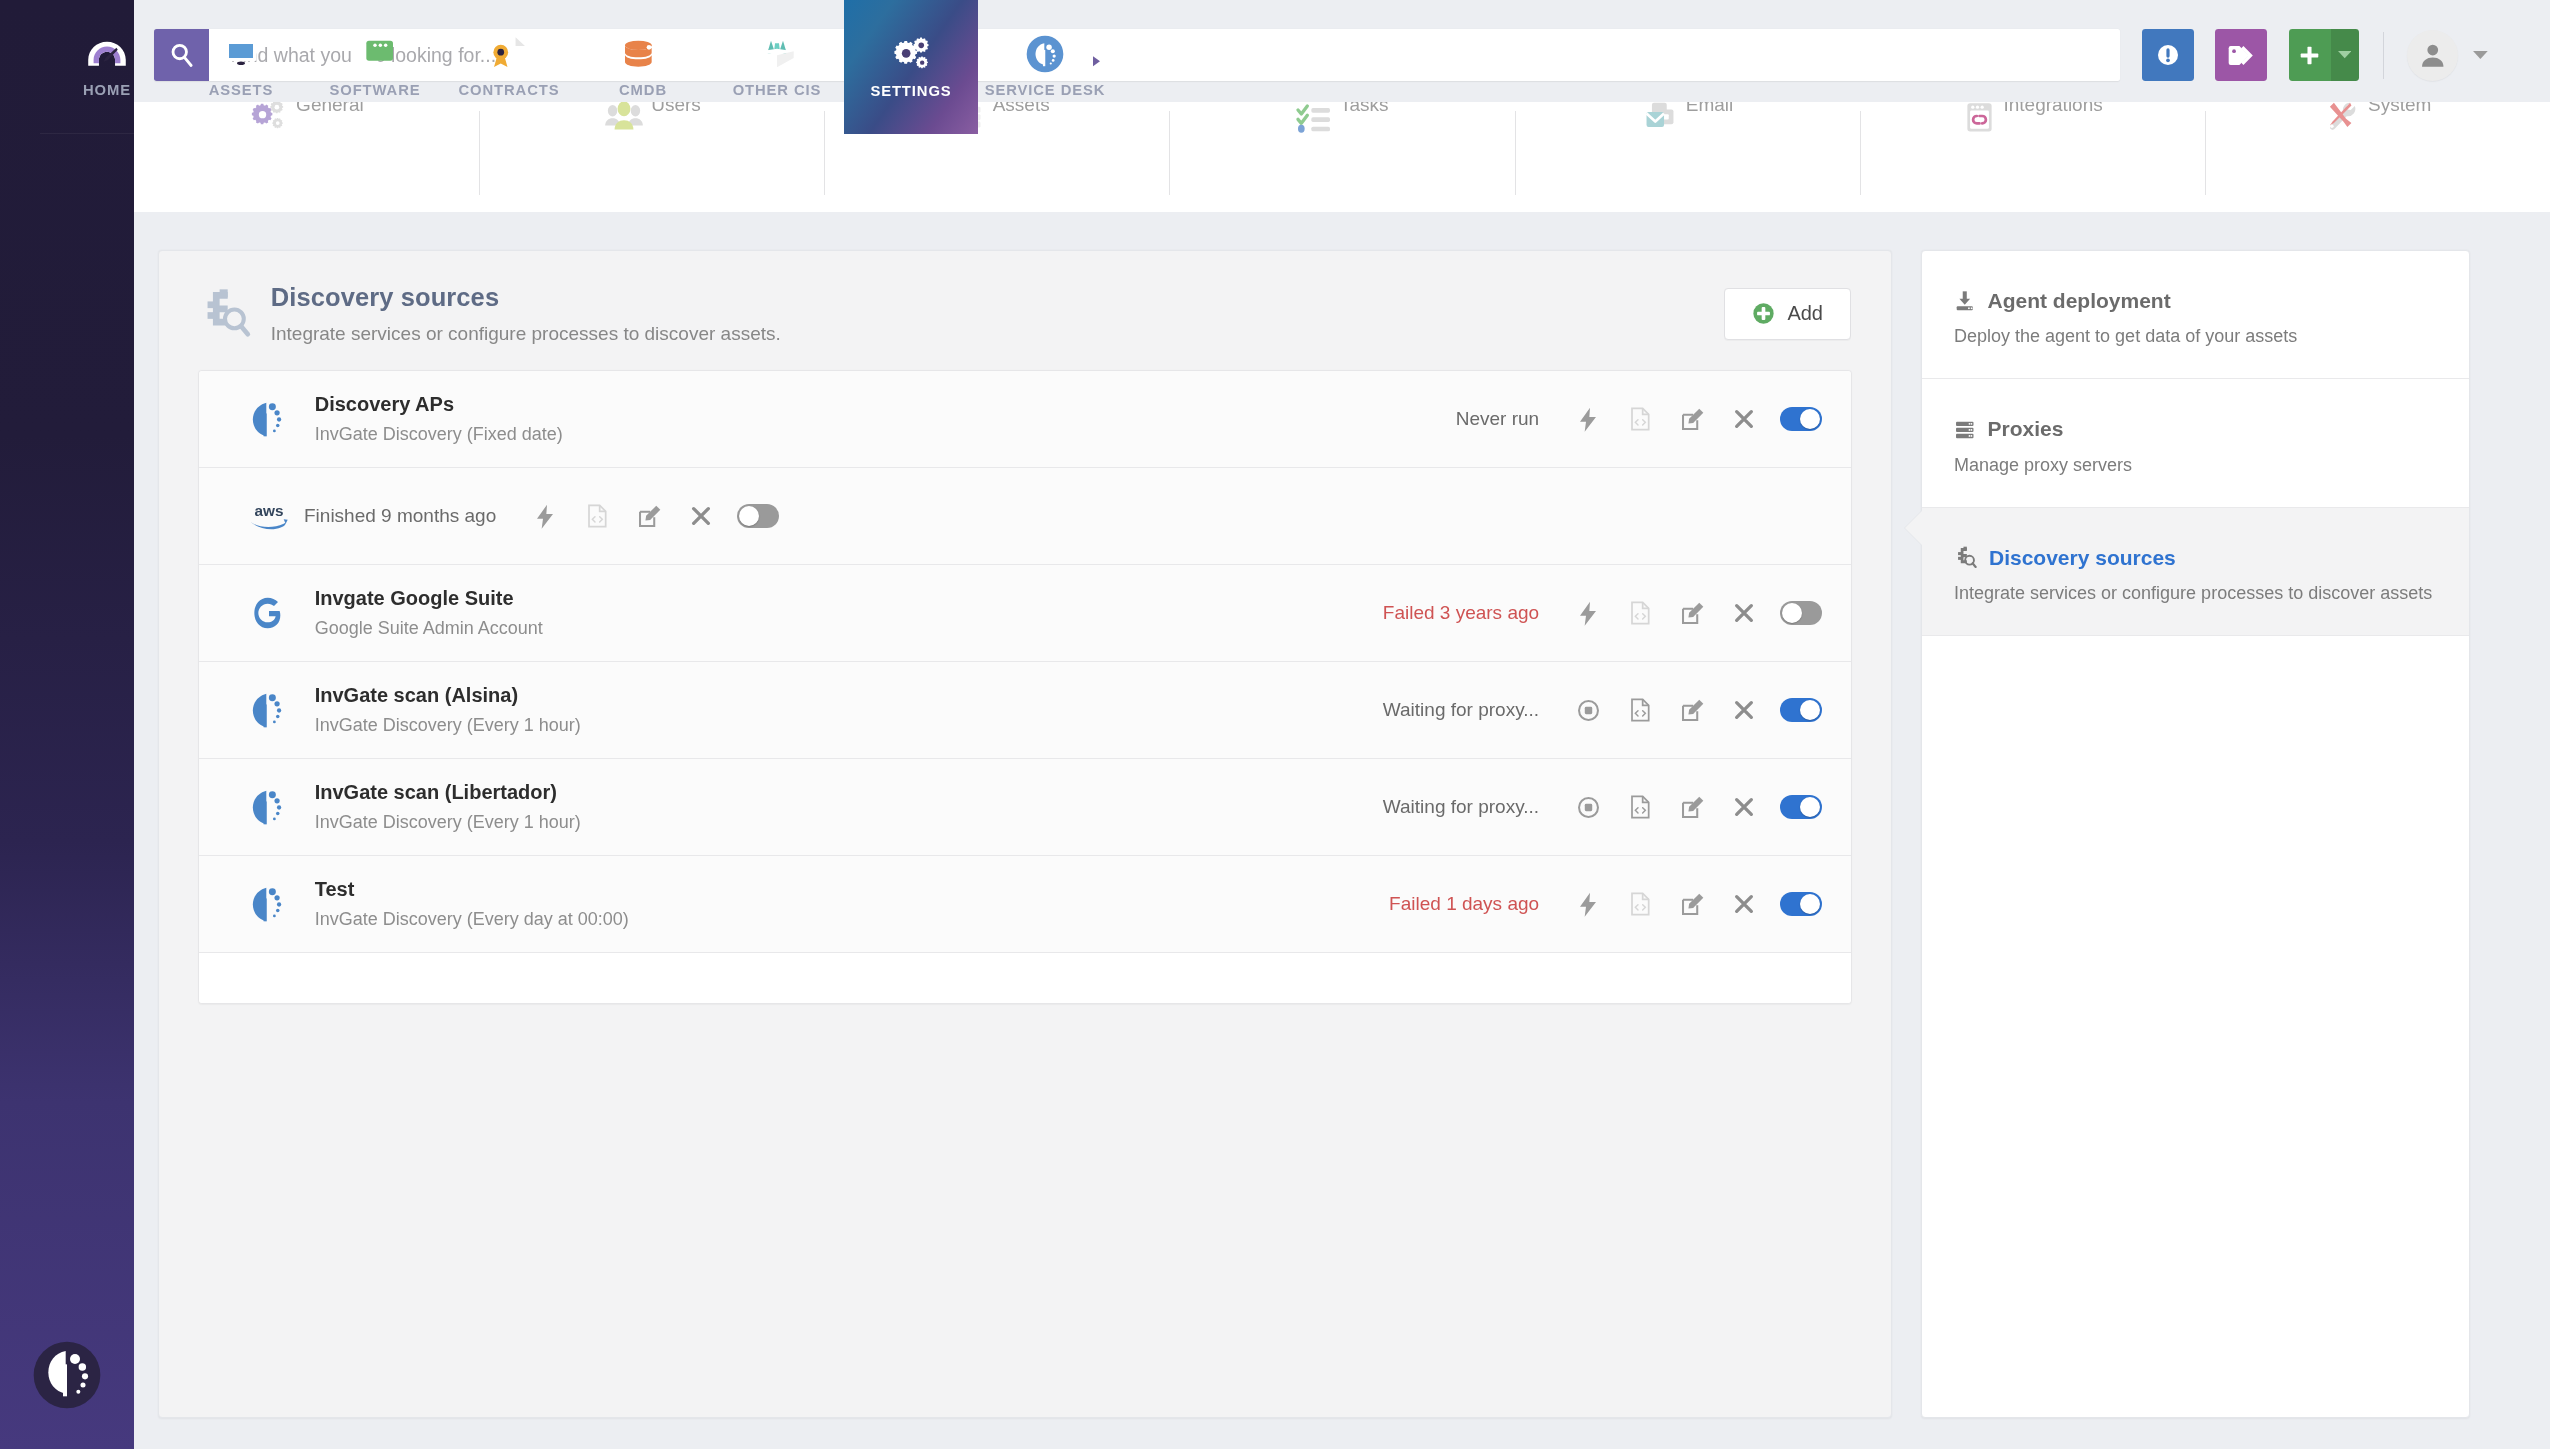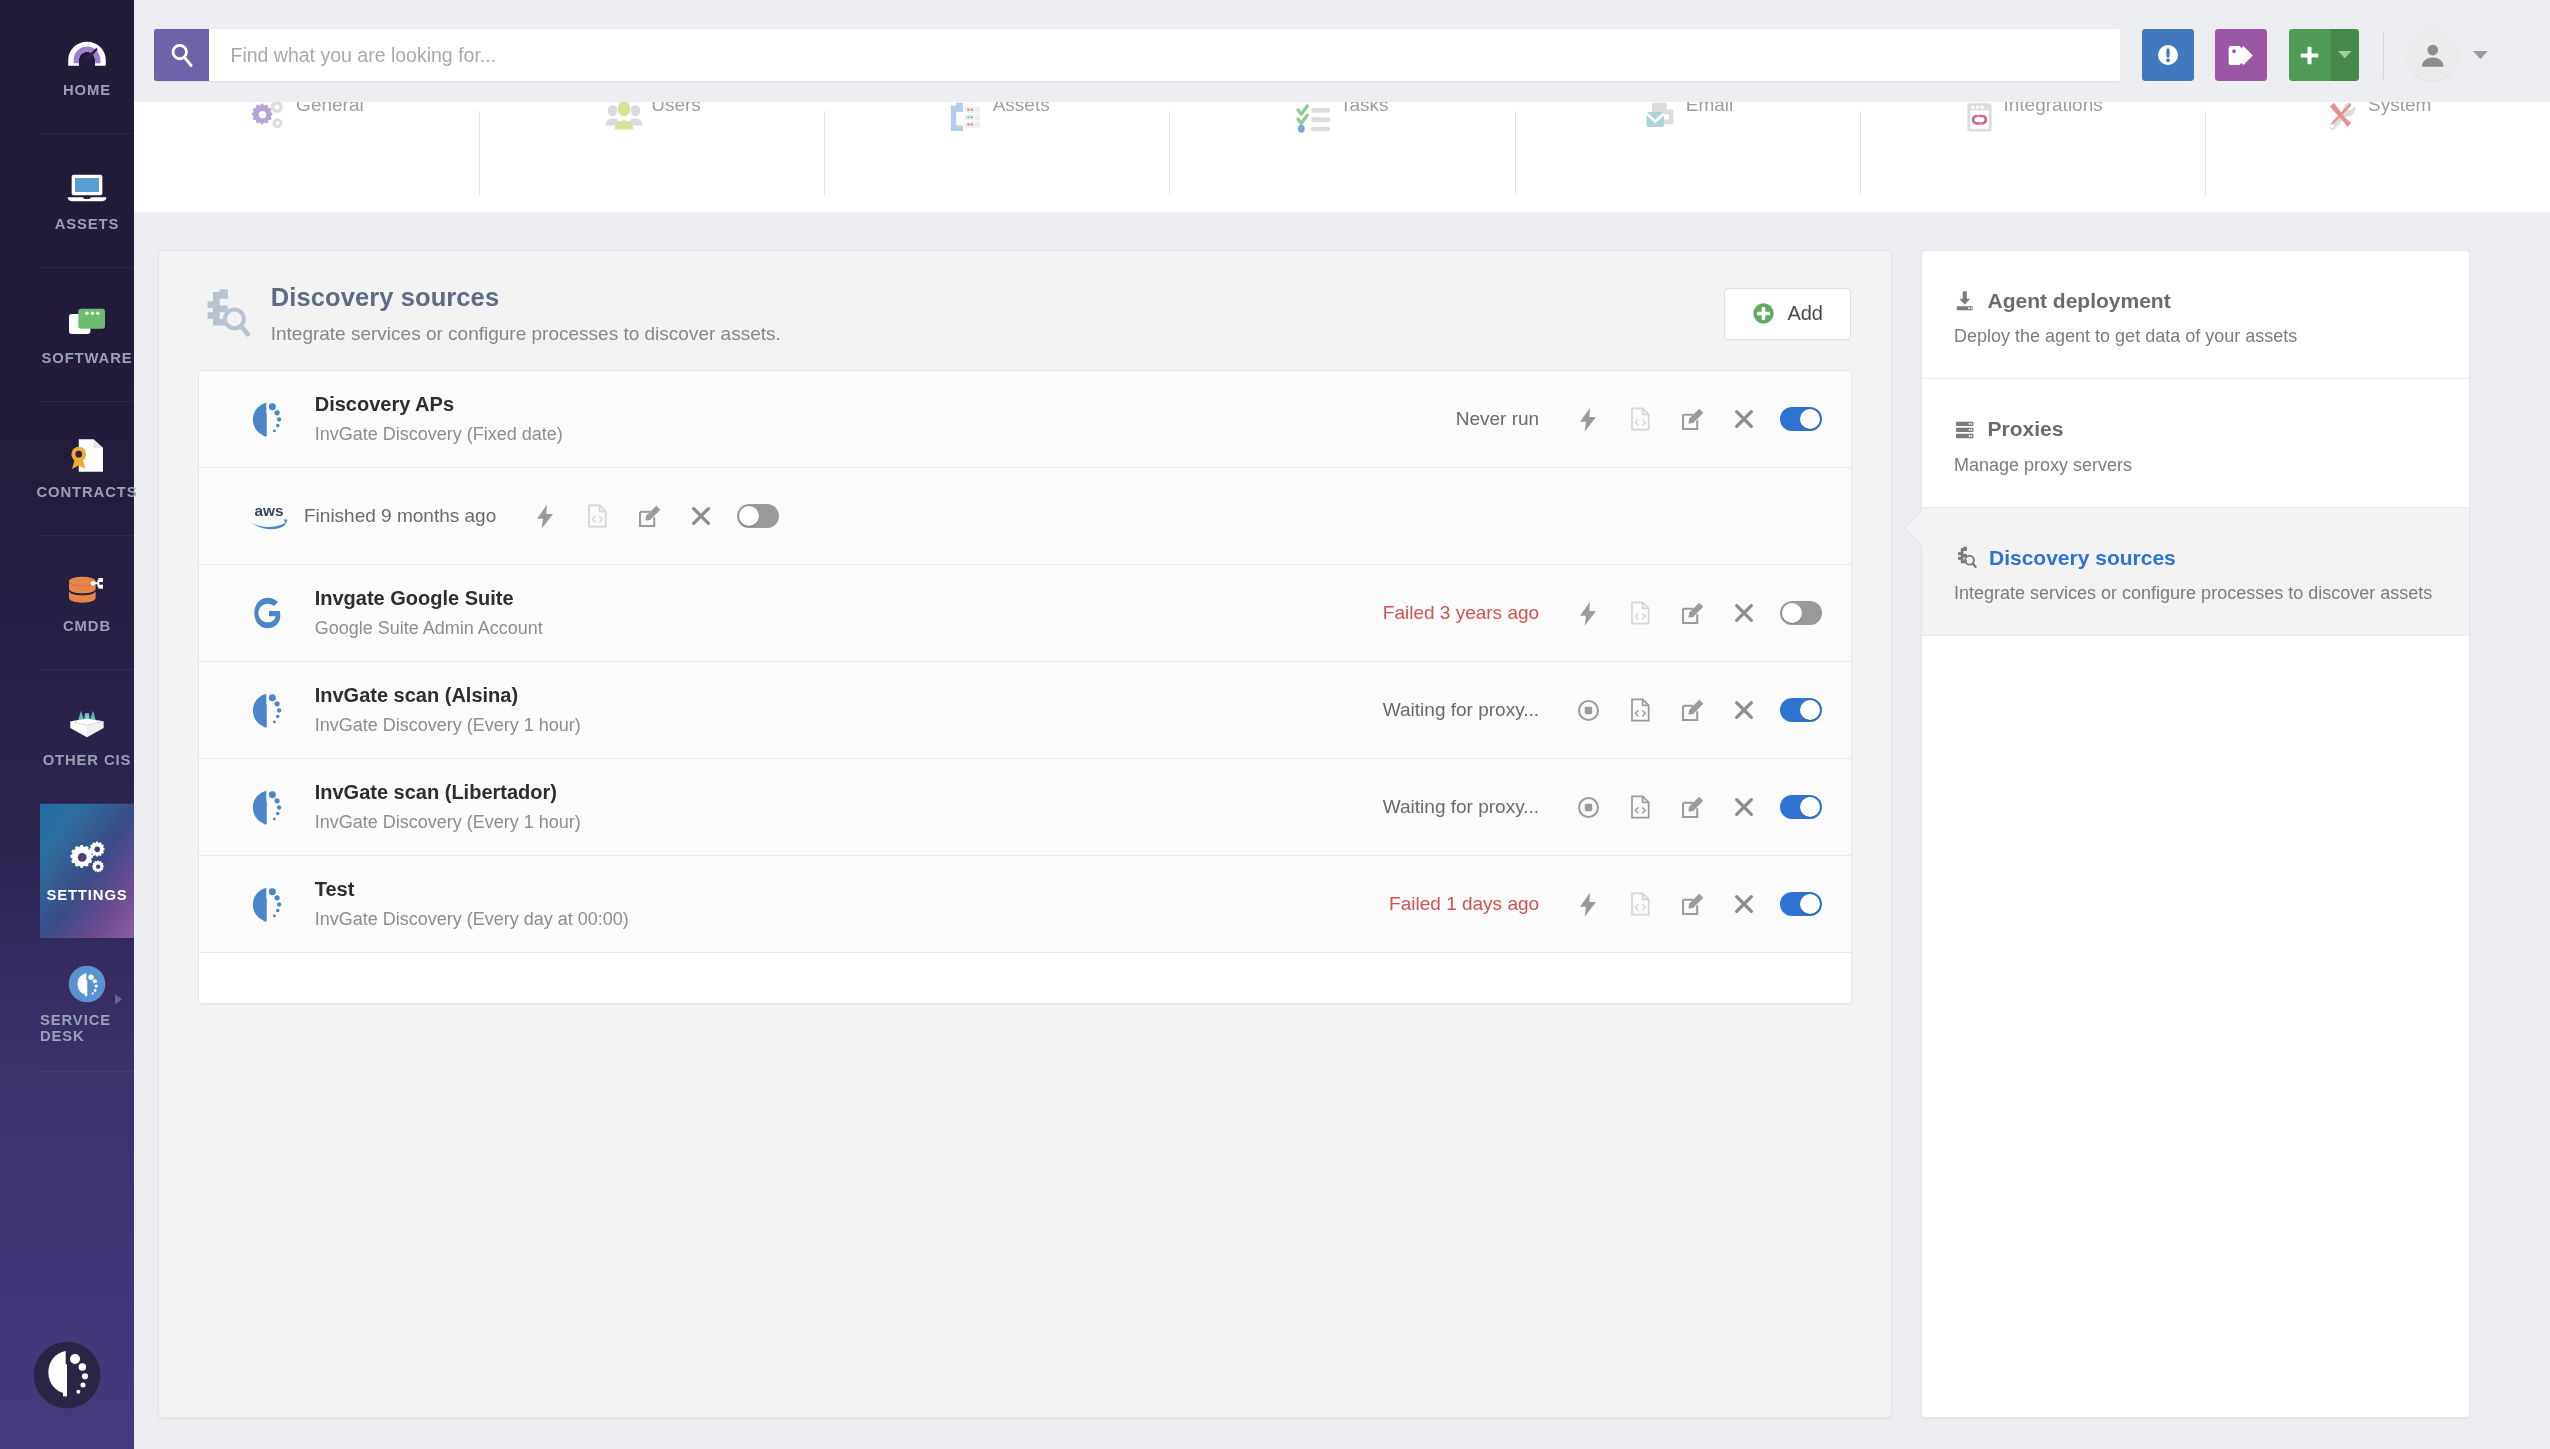--- a/index.html
+++ b/index.html
@@ -8,21 +8,21 @@
     font-family: "Liberation Sans", sans-serif;
     background: #eceef2;
     overflow: hidden;
   }
 
   
   #left-rail {
     position: absolute; left: 0; top: 0;
     width: 134px; height: 1450px;
     background: linear-gradient(180deg, #211b38 0%, #221c3a 30%, #2c2450 58%, #3d3370 76%, #46397e 100%);
-    display: flex; flex-direction: column;
+    display: flex; flex-direction: row;
     z-index: 30;
     padding-left: 40px;
   }
   .rail-item {
     position: relative;
     height: 134px; flex: 0 0 134px;
     display: flex; flex-direction: column;
     align-items: center; justify-content: center;
     gap: 9.4px;
     border-bottom: 0.7px solid rgba(255,255,255,0.055);

